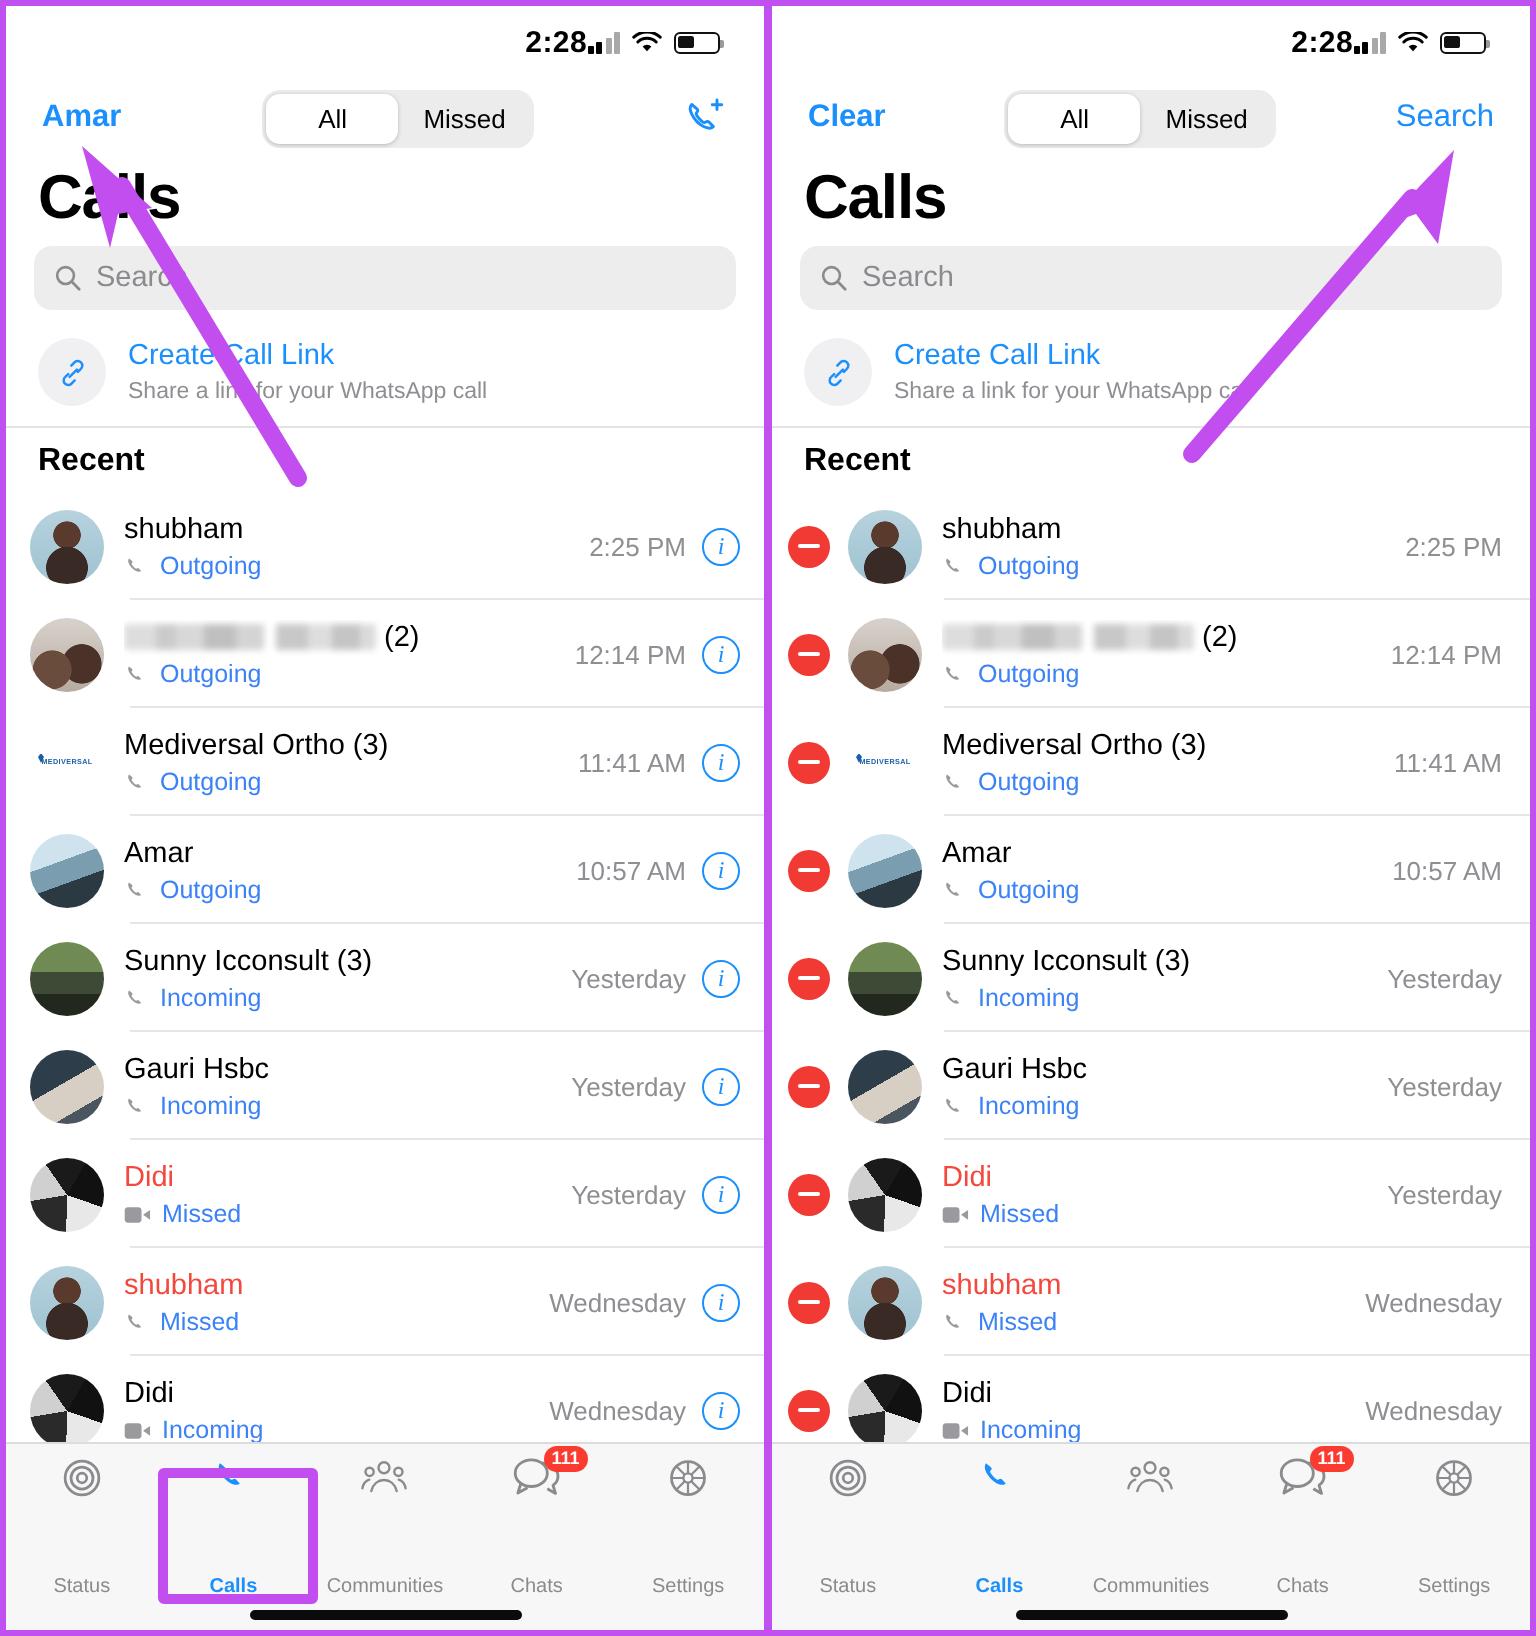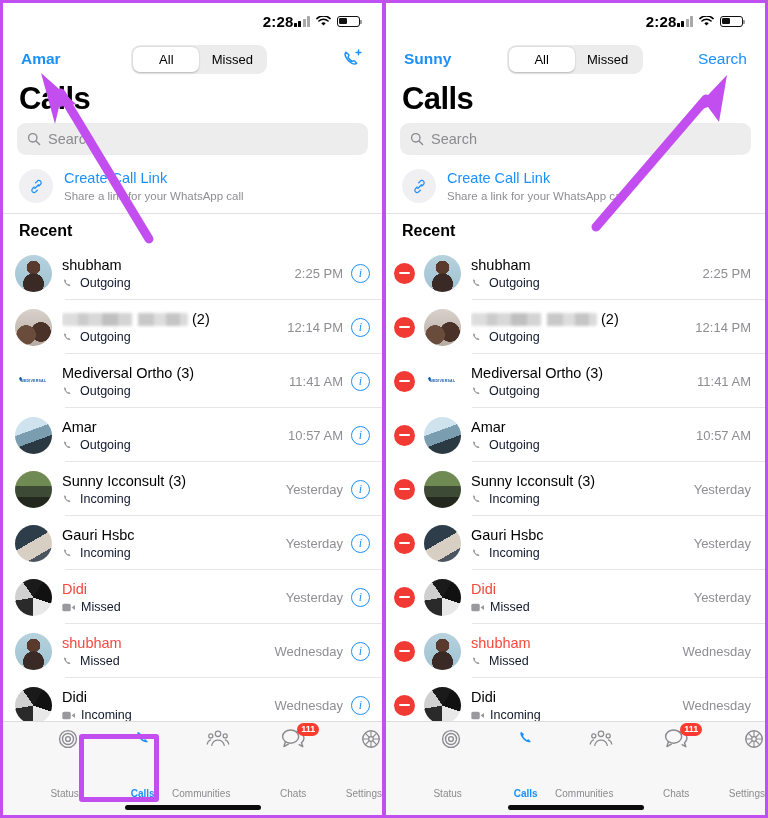--- a/index.html
+++ b/index.html
@@ -216,21 +216,21 @@
         #bdbdbd 40px 56px, #d2d2d2 56px 70px, #ffffff 70px 76px,
         #c6c6c6 76px 92px, #dcdcdc 92px 104px, #c2c2c2 104px 118px,
         #d9d9d9 118px 126px);
     filter: blur(1.6px);
     opacity: 0.95;
   }
   .subrow {
     display: flex; align-items: center; gap: 5px;
     margin-top: 2px;
   }
-  .subrow .txt { font-size: 12.5px; color: #0f172a; text-align: right; }
+  .subrow .txt { font-size: 12.5px; color: #3b82f6; text-align: right; }
   .time {
     font-size: 13px;
     color: #8e8e93;
     white-space: nowrap;
     margin-left: 6px;
   }
   .infobtn {
     width: 19px; height: 19px;
     border: 1.5px solid #1b8ffb;
     border-radius: 50%;
@@ -250,21 +250,21 @@
     flex: 0 0 56px;
     background: #f7f7f7;
     border-top: 1px solid #dcdcdc;
     display: flex;
     align-items: flex-start;
     padding-top: 5px;
   }
   .tab {
     flex: 1;
     display: flex; flex-direction: column;
-    align-items: flex-end; gap: 2px;
+    align-items: center; gap: 2px;
     cursor: pointer;
     position: relative;
   }
   .tab .lbl { font-size: 10px; color: #8b8b8f; margin-top: 36px; }
   .tab.active .lbl { color: #1b8ffb; font-weight: 600; }
   .tab .ico { height: 23px; display:flex; align-items:center; justify-content:center; position:relative; }
   .badge {
     position: absolute;
     top: -4px; left: 16px;
     background: #fc3b30;
@@ -588,21 +588,21 @@
                 <path d="M.9 2.6a9.6 9.6 0 0 1 13.2 0" stroke="#000" stroke-width="1.5" fill="none" stroke-linecap="round"></path>
               </svg>
           </div>
           <div class="batt">
               <div class="lvl" style="width:40%"></div>
             </div>
         </div>
       </div>
 
       <div class="navbar">
-        <div class="nav-action left-action">Sunny</div>
+        <div class="nav-action left-action">Clear</div>
         <div class="seg">
           <div class="on">All</div>
           <div>Missed</div>
         </div>
         <div class="nav-action">Search</div>
       </div>
 
       <div class="bigtitle">Calls</div>
 
       <div class="searchwrap">

